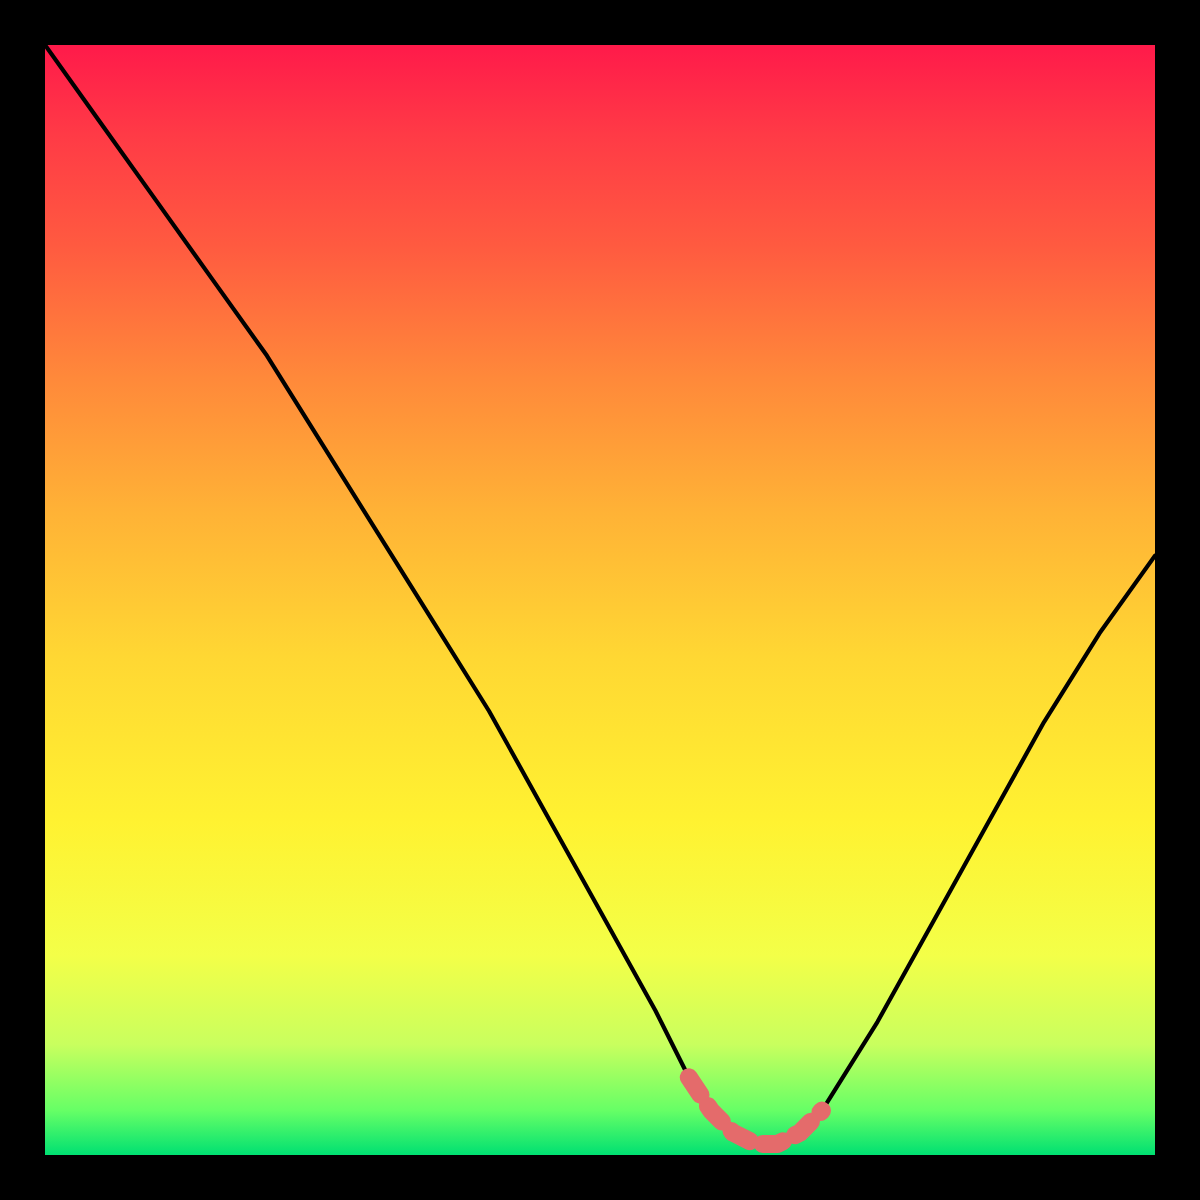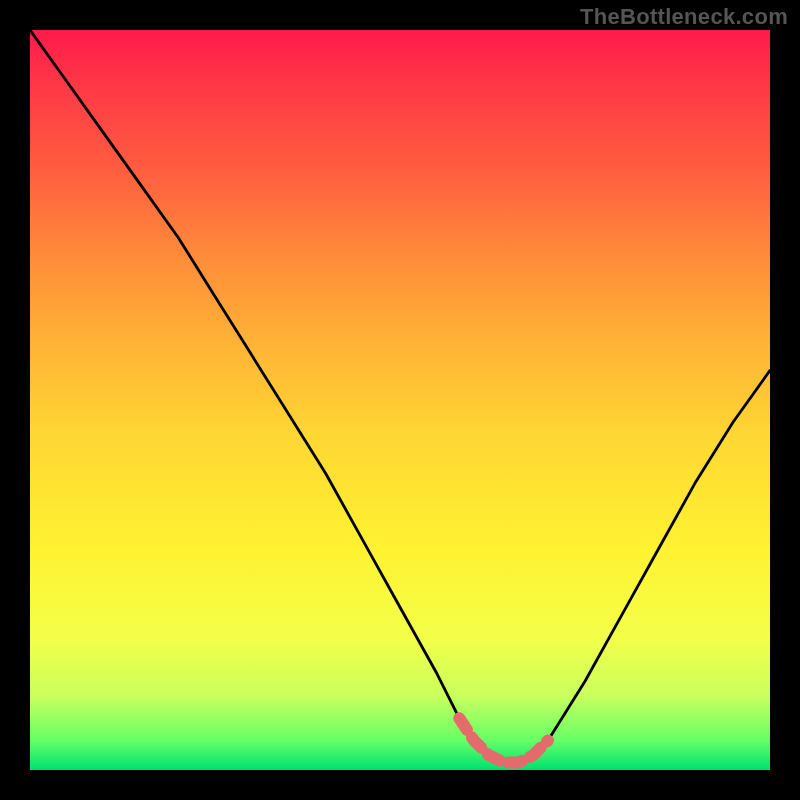--- a/index.html
+++ b/index.html
@@ -52,21 +52,20 @@
     left: 0;
     top: 0;
     width: 740px;
     height: 740px;
   }
 </style>
 </head>
 <body>
 
 <div class="frame">
-  <div class="watermark">TheBottleneck.com</div>
 
   <div class="plot-area">
     <svg class="curve" viewBox="0 0 740 740" preserveAspectRatio="none">
       <path id="curve-path" fill="none" stroke="#000" stroke-width="2.8" stroke-linecap="round" stroke-linejoin="round" d="M0.0 0.0 L37.0 51.8 L74.0 103.6 L111.0 155.4 L148.0 207.2 L185.0 266.4 L222.0 325.6 L259.0 384.8 L296.0 444.0 L333.0 510.6 L370.0 577.2 L407.0 643.8 L429.2 688.2 L444.0 710.4 L458.8 725.2 L473.6 732.6 L488.4 732.6 L503.2 725.2 L518.0 710.4 L555.0 651.2 L592.0 584.6 L629.0 518.0 L666.0 451.4 L703.0 392.2 L740.0 340.4"></path>
       <path id="valley-path" fill="none" stroke="#e46b6b" stroke-width="12" stroke-linecap="round" stroke-linejoin="round" stroke-dasharray="14 9" d="M429.2 688.2 L444.0 710.4 L458.8 725.2 L473.6 732.6 L488.4 732.6 L503.2 725.2 L518.0 710.4"></path>
     </svg>
   </div>
 </div>
 
 </body></html>

